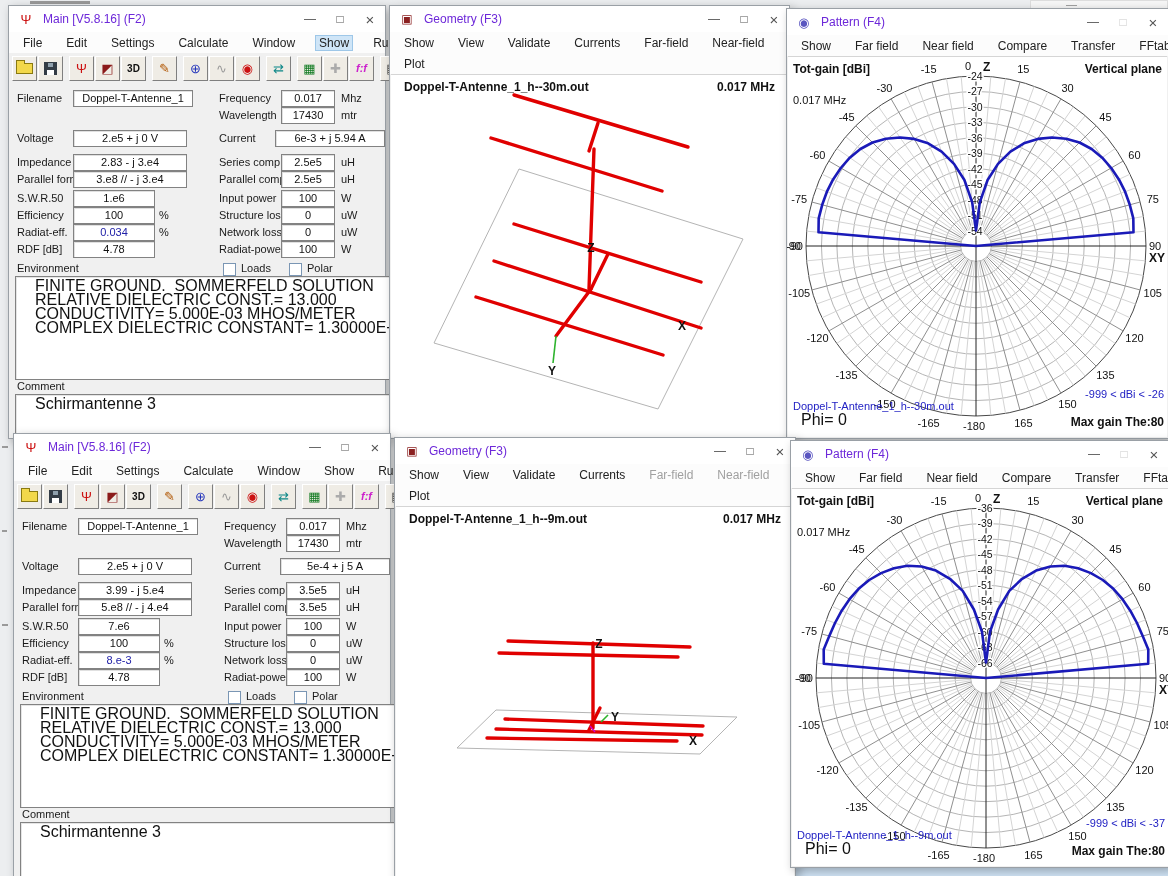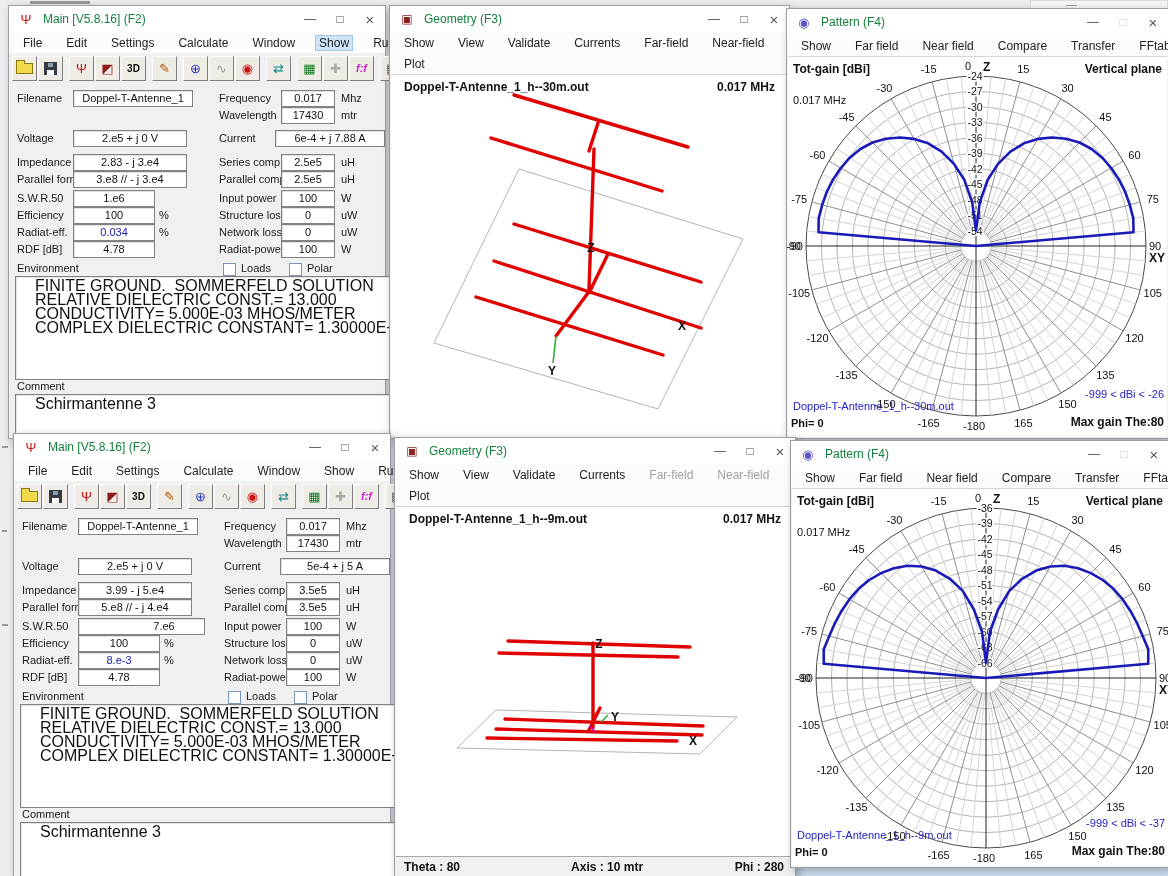--- a/index.html
+++ b/index.html
@@ -4,21 +4,21 @@
 <style>
   html,body{margin:0;padding:0}
   body{width:1168px;height:876px;position:relative;overflow:hidden;background:#eceef0;
        font-family:"Liberation Sans",sans-serif;font-size:11px;color:#111}
   .window{position:absolute;background:#f0f0f0;border:1px solid #9aa0a6;box-shadow:3px 3px 9px rgba(0,0,0,.28)}
   .titlebar{position:absolute;top:0;left:0;right:0;height:26px;background:#fff;display:flex;align-items:center;border-bottom:1px solid #ececec}
   .wicon{width:18px;margin-left:8px;font-size:13px;text-align:center}
   .wi-main{color:#c11}
   .wi-geo{color:#8b2020;font-size:12px}
   .wi-pat{color:#5a55c0}
-  .wtitle{margin-left:8px;font-size:12px;color:#15803d;white-space:nowrap}
+  .wtitle{margin-left:8px;font-size:12px;color:#6d28d9;white-space:nowrap}
   .tspacer{flex:1}
   .tbtn{width:30px;text-align:center;color:#555;font-size:12px;cursor:default}
   .tbtn.close{font-size:15px}
   .tbtn.dim{color:#ccc}
   .menubar{position:absolute;left:0;right:0;height:21px;background:#fcfcfc;display:flex;align-items:center;padding-left:10px;gap:16px;font-size:12px;color:#222}
   .mi{white-space:nowrap;padding:1px 4px}
   .mi.hl{background:#cfe5f7;border:1px solid #9ec7e8;padding:0 3px}
   .mi.dis{color:#a0a0a0}
   .toolbar{position:absolute;top:48px;left:3px;right:3px;height:29px;display:flex;align-items:center;background:#f0f0f0}
   .tb-btn{width:23px;height:23px;flex:0 0 auto;border:1px solid;border-color:#fff #7f7f7f #7f7f7f #fff;background:#efece5;display:flex;align-items:center;justify-content:center;margin-right:1px;overflow:hidden}
@@ -38,21 +38,21 @@
   .geo-plot,.pat-plot{position:absolute;left:1px;right:1px;bottom:1px;background:#fff;border-top:1px solid #d5d5d5}
   .geo-plot{top:68px}
   .pat-plot{top:47px}
   .gtitle{position:absolute;top:74px;left:14px;font-weight:bold;font-size:12px;z-index:2}
   .gfreq{position:absolute;top:74px;right:14px;font-weight:bold;font-size:12px;z-index:2}
   .phead-l{position:absolute;top:53px;left:6px;font-weight:bold;font-size:12px;z-index:2}
   .phead-r{position:absolute;top:53px;right:6px;font-weight:bold;font-size:12px;z-index:2}
   .pfreq{position:absolute;top:85px;left:6px;font-size:11px;z-index:2}
   .pfile{position:absolute;bottom:26px;left:6px;color:#2222c4;font-size:11px;z-index:2}
   .prange{position:absolute;bottom:38px;right:4px;color:#2222c4;font-size:11px;z-index:2}
-  .pphi{position:absolute;bottom:9px;left:4px;font-weight:bold;font-size:11px;z-index:2}
+  .pphi{position:absolute;bottom:9px;left:14px;font-weight:normal;font-size:16px;z-index:2}
   .pmax{position:absolute;bottom:9px;right:4px;font-weight:bold;font-size:12px;z-index:2}
   .overlay{position:absolute;left:0;top:0;z-index:1;pointer-events:none}
   .statusbar{position:absolute;left:1px;right:1px;bottom:1px;height:19px;background:#f0f0f0;border-top:1px solid #aaa;z-index:3;
              display:flex;align-items:center;font-weight:bold;font-size:12px}
   .st-l{margin-left:8px}
   .st-m{position:absolute;left:44%;}
   .st-r{position:absolute;right:10px}
   .ghost{position:absolute;background:#f6f6f6;border:1px solid #ddd;color:#888}
   .bluestrip{position:absolute;background:#cfe3f5}
   .bgmark{position:absolute;background:#9a9a9a}
@@ -154,21 +154,21 @@
       <span class="funit" style="left: 150px; top: 220px;">%</span>
       <span class="flabel" style="left: 8px; top: 237px;">RDF [dB]</span>
       <div class="finput" style="left: 64px; top: 235px; width: 80px;">4.78</div>
       <span class="flabel" style="left: 210px; top: 86px;">Frequency</span>
       <div class="finput" style="left: 272px; top: 84px; width: 52px;">0.017</div>
       <span class="funit" style="left: 332px; top: 86px;">Mhz</span>
       <span class="flabel" style="left: 210px; top: 103px;">Wavelength</span>
       <div class="finput" style="left: 272px; top: 101px; width: 52px;">17430</div>
       <span class="funit" style="left: 332px; top: 103px;">mtr</span>
       <span class="flabel" style="left: 210px; top: 126px;">Current</span>
-      <div class="finput" style="left: 266px; top: 124px; width: 108px;">6e-4 + j 7.88 A</div>
+      <div class="finput" style="left: 266px; top: 124px; width: 108px;">6e-3 + j 5.94 A</div>
       <span class="flabel" style="left: 210px; top: 150px;">Series comp.</span>
       <div class="finput" style="left: 272px; top: 148px; width: 52px;">2.5e5</div>
       <span class="funit" style="left: 332px; top: 150px;">uH</span>
       <span class="flabel" style="left: 210px; top: 167px;">Parallel comp.</span>
       <div class="finput" style="left: 272px; top: 165px; width: 52px;">2.5e5</div>
       <span class="funit" style="left: 332px; top: 167px;">uH</span>
       <span class="flabel" style="left: 210px; top: 186px;">Input power</span>
       <div class="finput" style="left: 272px; top: 184px; width: 52px;">100</div>
       <span class="funit" style="left: 332px; top: 186px;">W</span>
       <span class="flabel" style="left: 210px; top: 203px;">Structure loss</span>
@@ -454,21 +454,21 @@
   <div>
       <span class="flabel" style="left: 8px; top: 86px;">Filename</span>
       <div class="finput" style="left: 64px; top: 84px; width: 118px;">Doppel-T-Antenne_1</div>
       <span class="flabel" style="left: 8px; top: 126px;">Voltage</span>
       <div class="finput" style="left: 64px; top: 124px; width: 112px;">2.e5 + j 0 V</div>
       <span class="flabel" style="left: 8px; top: 150px;">Impedance</span>
       <div class="finput" style="left: 64px; top: 148px; width: 112px;">3.99 - j 5.e4</div>
       <span class="flabel" style="left: 8px; top: 167px;">Parallel form</span>
       <div class="finput" style="left: 64px; top: 165px; width: 112px;">5.e8 // - j 4.e4</div>
       <span class="flabel" style="left: 8px; top: 186px;">S.W.R.50</span>
-      <div class="finput" style="left: 64px; top: 184px; width: 80px; padding-left: 45px;">7.e6</div>
+      <div class="finput" style="left: 64px; top: 184px; width: 80px;">7.e6</div>
       <span class="flabel" style="left: 8px; top: 203px;">Efficiency</span>
       <div class="finput" style="left: 64px; top: 201px; width: 80px;">100</div>
       <span class="funit" style="left: 150px; top: 203px;">%</span>
       <span class="flabel" style="left: 8px; top: 220px;">Radiat-eff.</span>
       <div class="finput blue" style="left: 64px; top: 218px; width: 80px;">8.e-3</div>
       <span class="funit" style="left: 150px; top: 220px;">%</span>
       <span class="flabel" style="left: 8px; top: 237px;">RDF [dB]</span>
       <div class="finput" style="left: 64px; top: 235px; width: 80px;">4.78</div>
       <span class="flabel" style="left: 210px; top: 86px;">Frequency</span>
       <div class="finput" style="left: 272px; top: 84px; width: 52px;">0.017</div>
@@ -543,25 +543,20 @@
       <line x1="110" y1="281" x2="308" y2="288" stroke="#e00000" stroke-width="3.4" stroke-linecap="round"></line>
       <line x1="101" y1="291" x2="307" y2="297" stroke="#e00000" stroke-width="3.4" stroke-linecap="round"></line>
       <line x1="92" y1="300" x2="282" y2="303" stroke="#e00000" stroke-width="3.4" stroke-linecap="round"></line>
       <line x1="205" y1="270" x2="194" y2="292" stroke="#e00000" stroke-width="3.4" stroke-linecap="round"></line>
       <line x1="206" y1="284" x2="213" y2="277" stroke="#2db32d" stroke-width="1.6"></line>
       <line x1="195" y1="288" x2="200" y2="294" stroke="#cc00cc" stroke-width="1.4"></line>
       <text x="204" y="210" text-anchor="middle" font-size="12" fill="#111" font-family="&quot;Liberation Sans&quot;,sans-serif" font-weight="bold">Z</text>
       <text x="298" y="307" text-anchor="middle" font-size="12" fill="#111" font-family="&quot;Liberation Sans&quot;,sans-serif" font-weight="bold">X</text>
       <text x="220" y="283" text-anchor="middle" font-size="12" fill="#111" font-family="&quot;Liberation Sans&quot;,sans-serif" font-weight="bold">Y</text>
     </svg>
-  <div class="statusbar">
-    <span class="st-l">Theta : 80</span>
-    <span class="st-m">Axis : 10 mtr</span>
-    <span class="st-r">Phi : 280</span>
-  </div>
 </div>
 
 <div class="window" id="pat-bottom" style="left:790px;top:440px;width:378px;height:426px;z-index:7">
   <div class="titlebar">
     <span class="wicon wi-pat">◉</span>
     <span class="wtitle">Pattern  (F4)</span>
     <span class="tspacer"></span>
     <span class="tbtn">—</span>
     <span class="tbtn dim">□</span>
     <span class="tbtn close">×</span>

